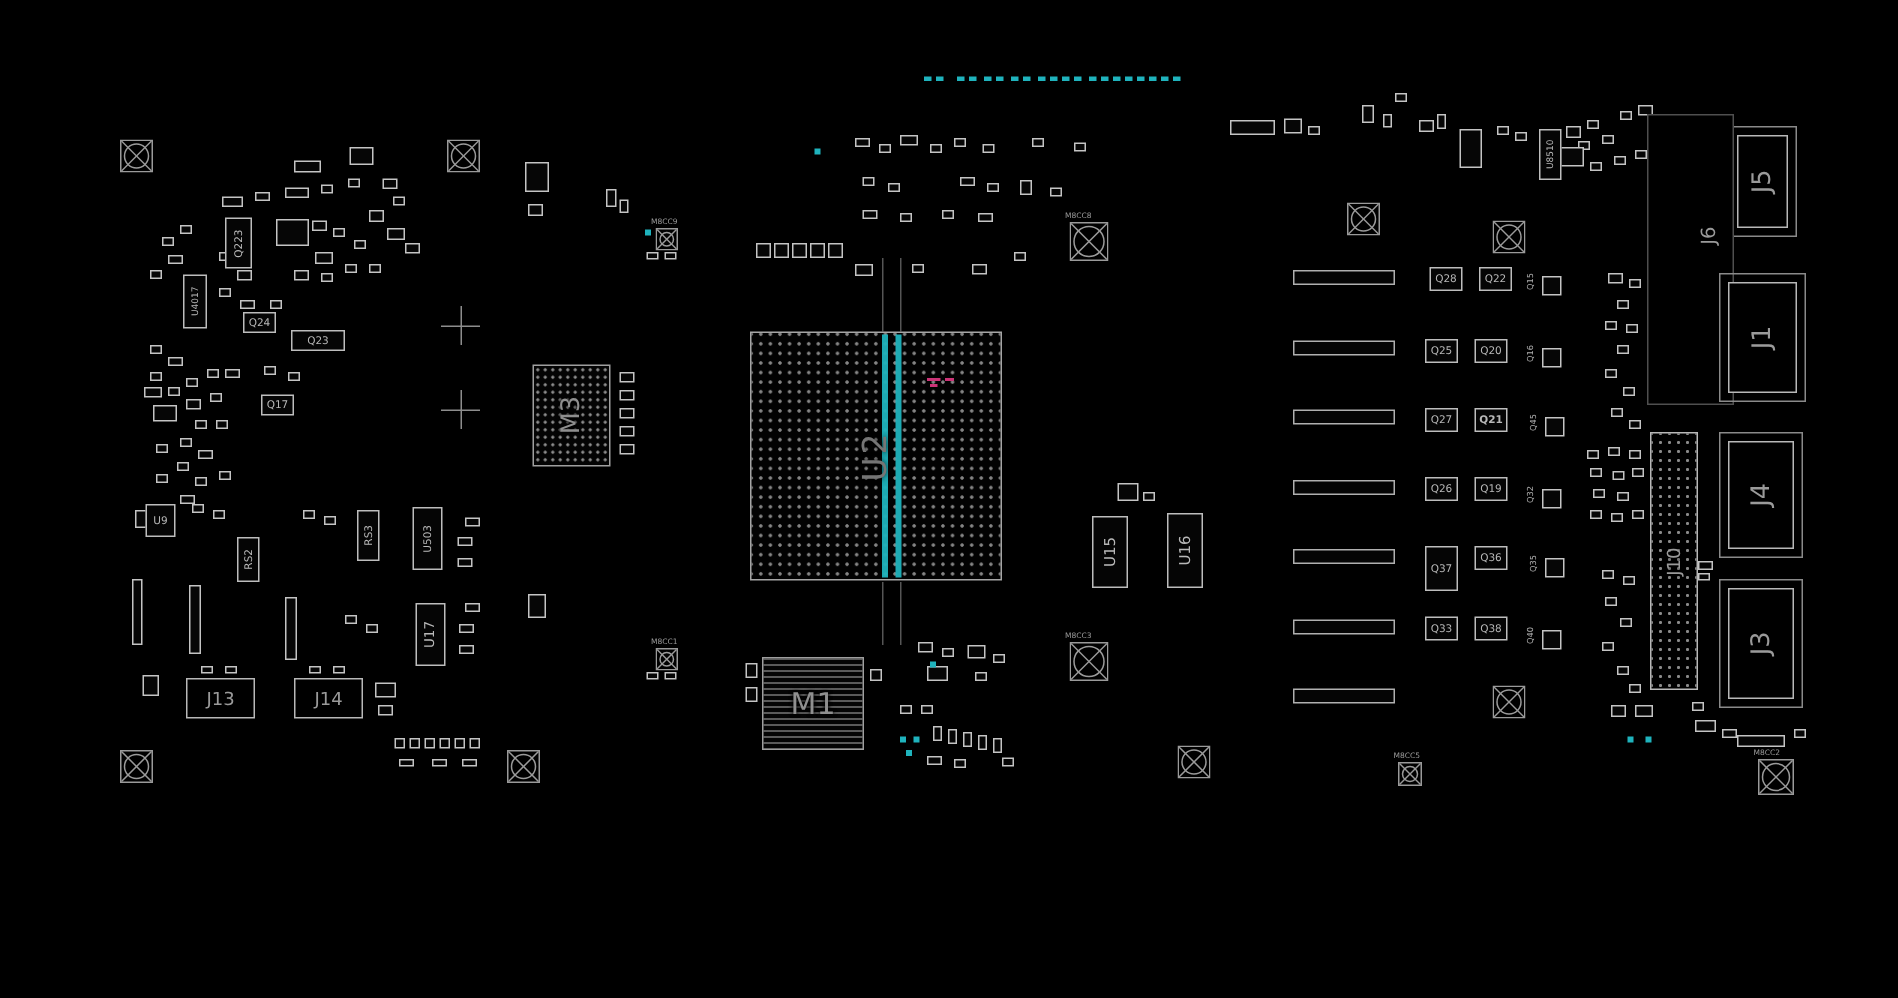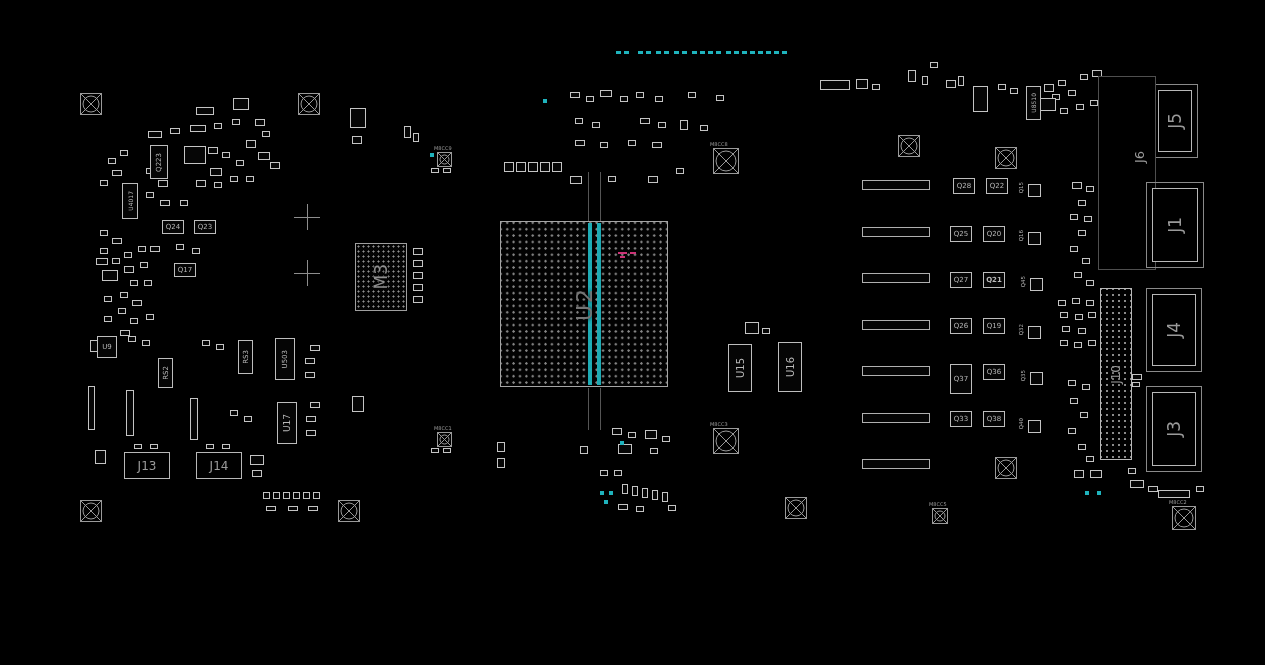--- a/index.html
+++ b/index.html
@@ -262,20 +262,23 @@
     <div class="passive" style="left: 1148px; top: 486px; width: 10px; height: 6px;"></div>
     <div class="passive" style="left: 1158px; top: 490px; width: 32px; height: 8px;"></div>
     <div class="passive" style="left: 1196px; top: 486px; width: 8px; height: 6px;"></div>
     <div class="passive" style="left: 1128px; top: 468px; width: 8px; height: 6px;"></div>
     <div class="passive" style="left: 1028px; top: 184px; width: 13px; height: 13px;"></div>
     <div class="passive" style="left: 1028px; top: 232px; width: 13px; height: 13px;"></div>
     <div class="passive" style="left: 1030px; top: 278px; width: 13px; height: 13px;"></div>
     <div class="passive" style="left: 1028px; top: 326px; width: 13px; height: 13px;"></div>
     <div class="passive" style="left: 1030px; top: 372px; width: 13px; height: 13px;"></div>
     <div class="passive" style="left: 1028px; top: 420px; width: 13px; height: 13px;"></div>
+    <div class="module hatch" style="left: 508px; top: 438px; width: 68px; height: 62px;">
+      <div class="mlabel" style="font-size: 20px;">M1</div>
+    </div>
     <div class="module mdots" style="left: 355px; top: 243px; width: 52px; height: 68px;">
       <div class="mlabel vlabel" style="font-size: 17px;">M3</div>
     </div>
     <div class="bga" style="left: 500px; top: 221px; width: 168px; height: 166px;">
       <div class="bga-strip" style="left: 87px;"></div>
       <div class="bga-strip" style="left: 96px;"></div>
       <div class="bga-label">U2</div>
     </div>
     <div class="connector-outer" style="left: 1152px; top: 84px; width: 46px; height: 74px;"></div>
     <div class="connector" style="left: 1158px; top: 90px; width: 34px; height: 62px;">
@@ -325,24 +328,24 @@
     </div>
     <div class="cmp" style="left: 150px; top: 145px; width: 18px; height: 34px;">
       <span class="vlabel" style="font-size: 7px;">Q223</span>
     </div>
     <div class="cmp" style="left: 122px; top: 183px; width: 16px; height: 36px;">
       <span class="vlabel" style="font-size: 6px;">U4017</span>
     </div>
     <div class="cmp" style="left: 1026px; top: 86px; width: 15px; height: 34px;">
       <span class="vlabel" style="font-size: 6px;">U8510</span>
     </div>
-    <div class="cmp" style="left: 162px; top: 220px; width: 22px; height: 14px;">
+    <div class="cmp" style="left: 162px; top: 208px; width: 22px; height: 14px;">
       <span style="font-size: 7px;">Q24</span>
     </div>
-    <div class="cmp" style="left: 194px; top: 220px; width: 22px; height: 14px;">
+    <div class="cmp" style="left: 194px; top: 220px; width: 36px; height: 14px;">
       <span style="font-size: 7px;">Q23</span>
     </div>
     <div class="cmp" style="left: 174px; top: 263px; width: 22px; height: 14px;">
       <span style="font-size: 7px;">Q17</span>
     </div>
     <div class="cmp" style="left: 97px; top: 336px; width: 20px; height: 22px;">
       <span style="font-size: 7px;">U9</span>
     </div>
     <div class="cmp" style="left: 953px; top: 178px; width: 22px; height: 16px;">
       <span style="font-size: 7px;">Q28</span>

